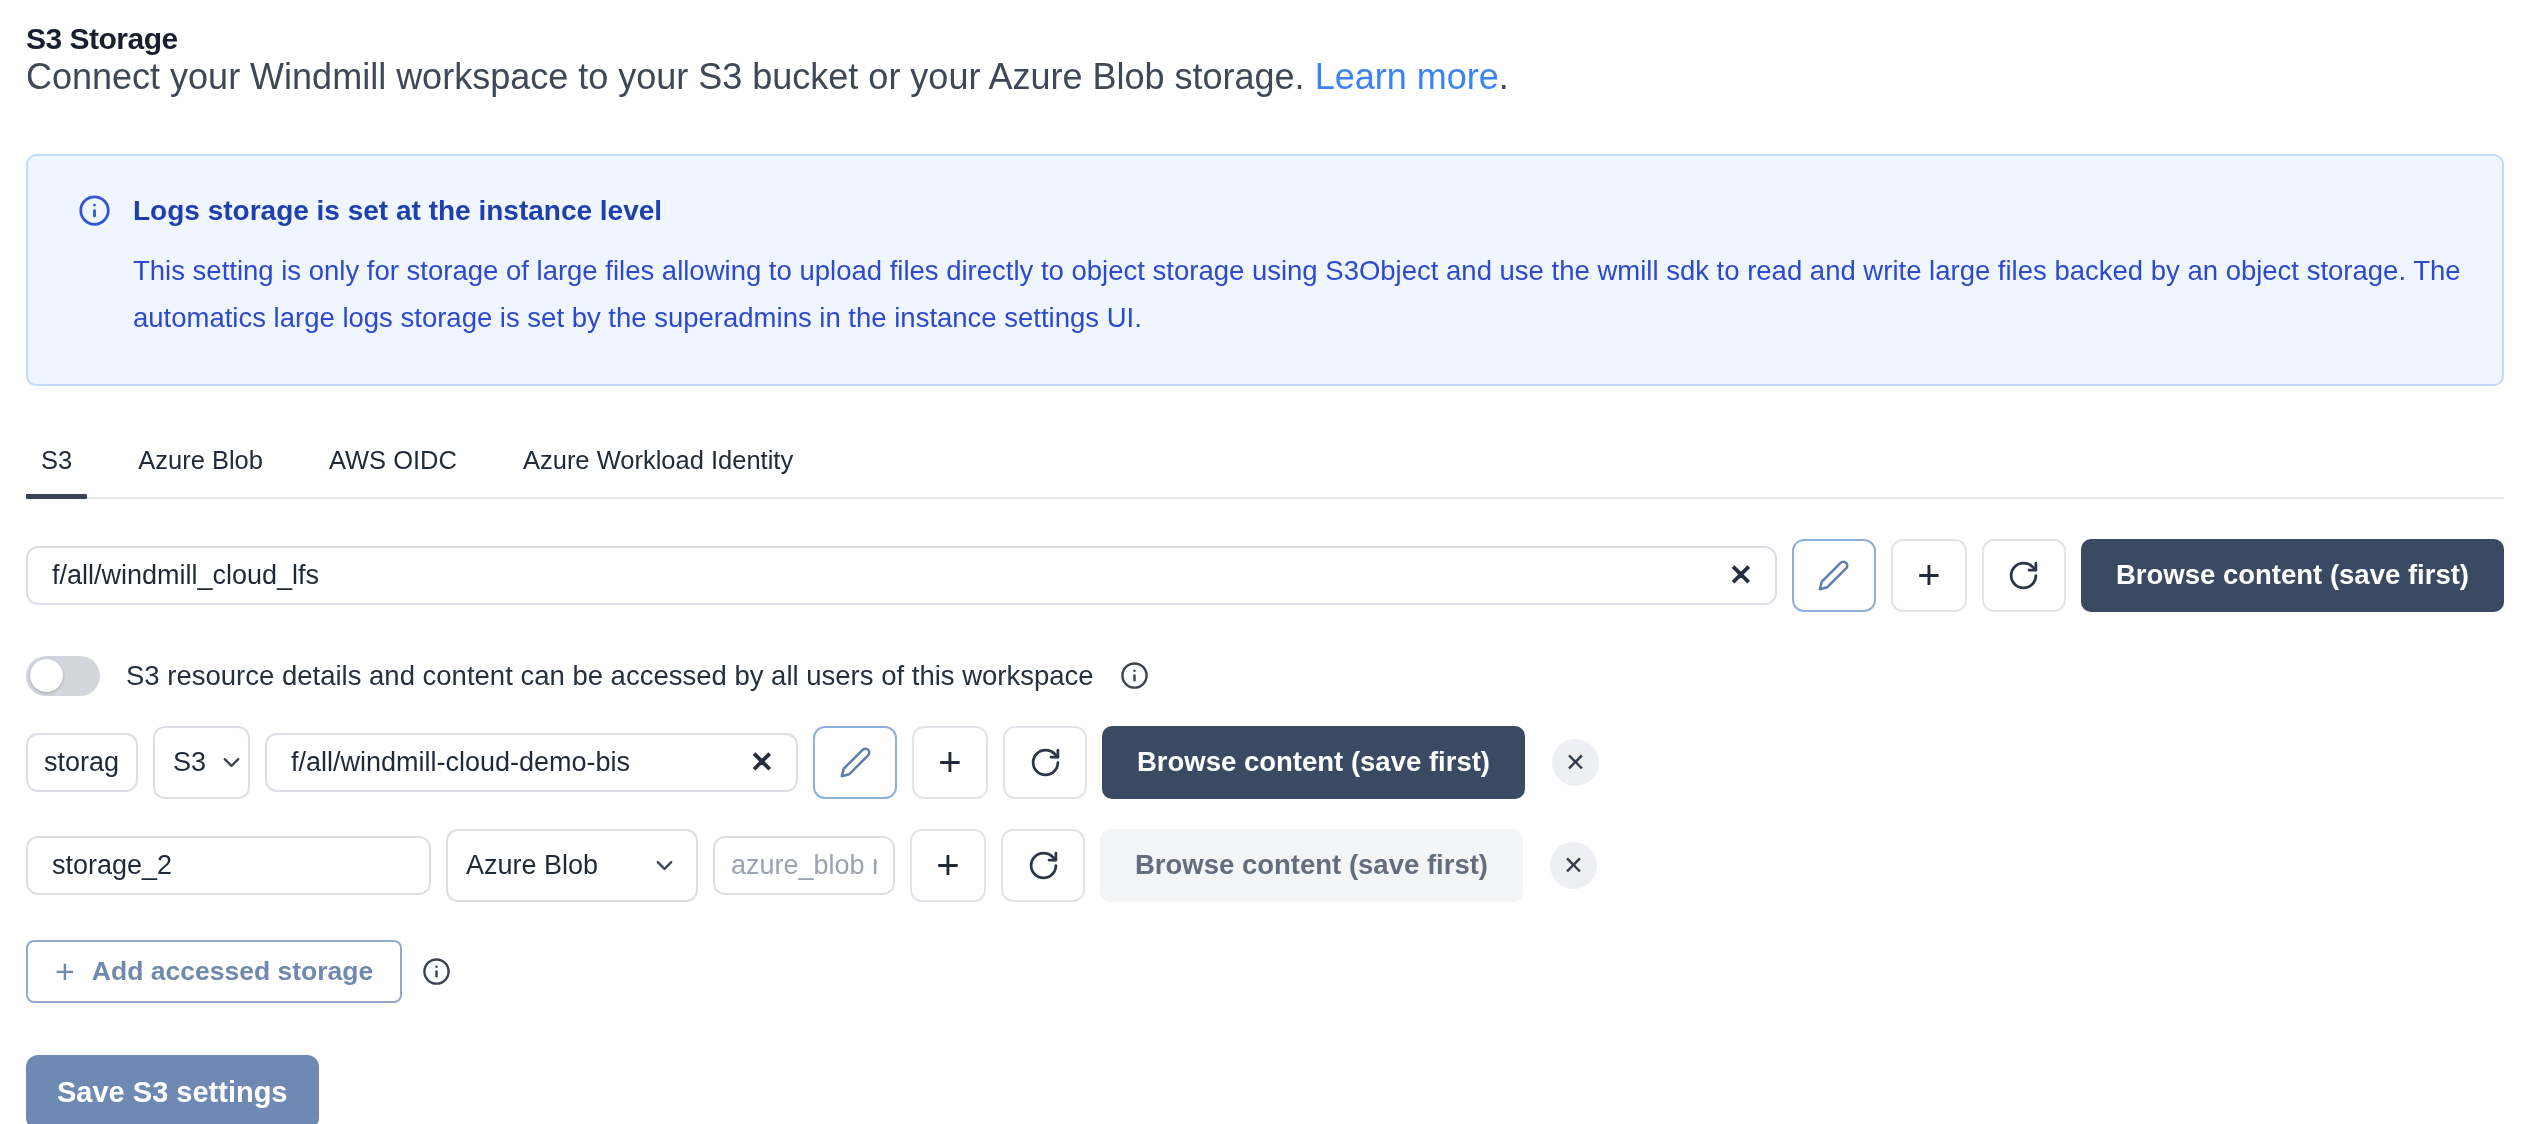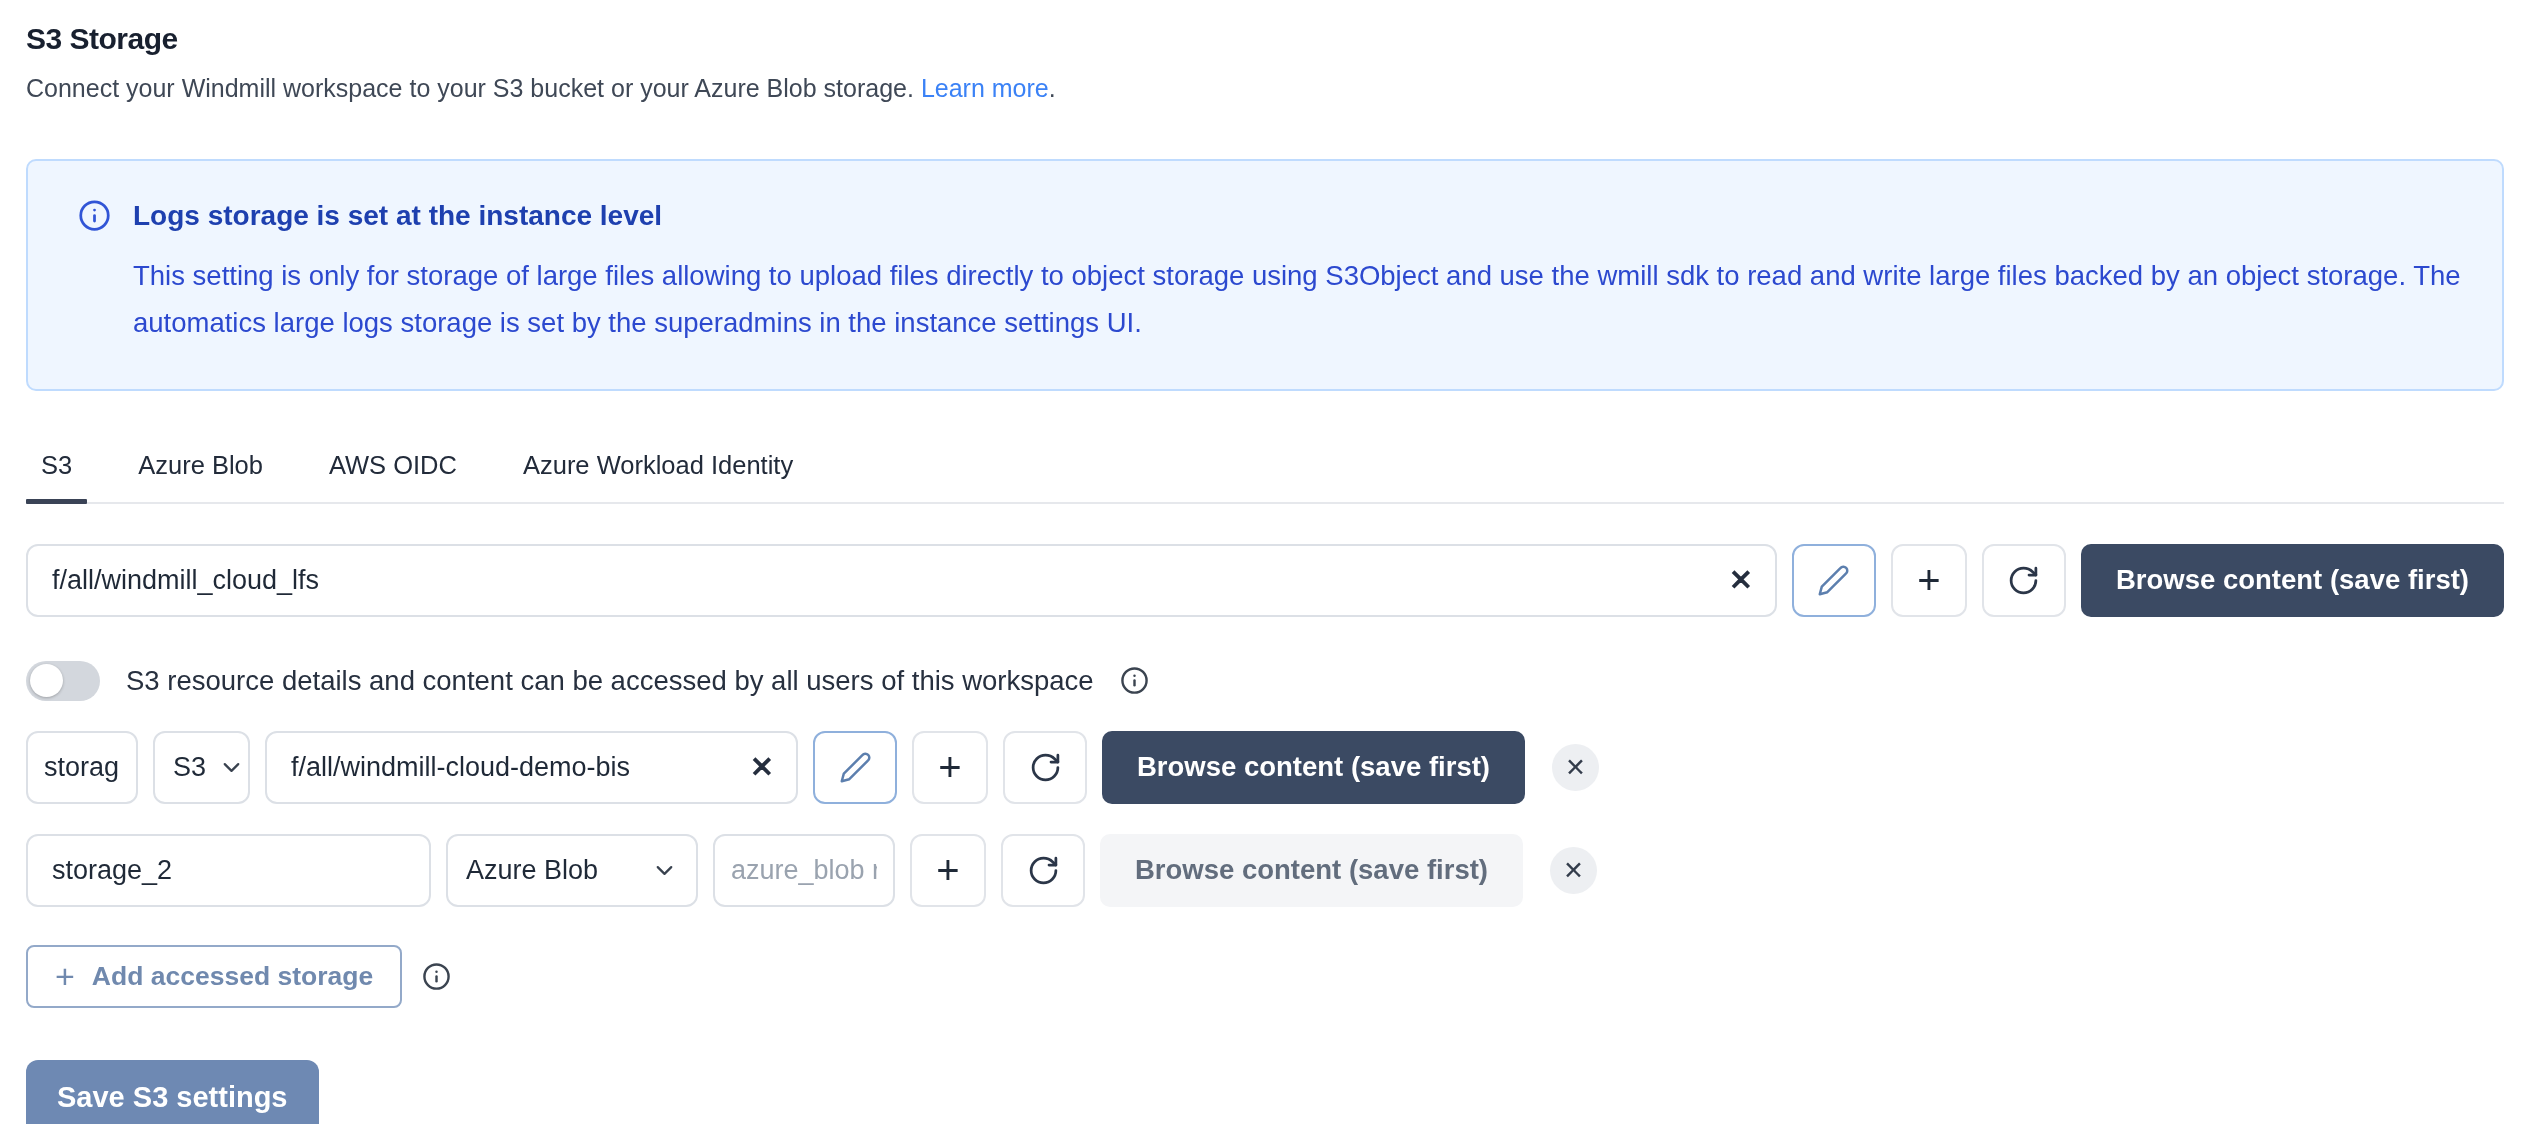--- a/index.html
+++ b/index.html
@@ -8,21 +8,21 @@
     width: 2530px; height: 1124px;
     background: #ffffff;
     font-family: "Liberation Sans", sans-serif;
     color: #1f2937;
     overflow: hidden;
   }
   .page { padding: 10px 26px 0 26px; }
 
   
   .title { font-size: 30px; font-weight: 700; color: #18202f; margin: 12px 0 0 0; letter-spacing: -0.5px; }
-  .subtitle { margin-top: 18px; font-size: 25px; color: #3f4856; }
+  .subtitle { font-size: 36px; color: #3f4856; }
   .link { color: #3b82f6; text-decoration: none; cursor: pointer; }
 
   
   .alert {
     margin-top: 56px;
     background: #eff6ff;
     border: 2px solid #bfdbfe;
     border-radius: 10px;
     padding: 38px 34px 42px 50px;
   }
@@ -51,21 +51,21 @@
     height: 5px; background: #3a4356; border-radius: 1px;
   }
 
   
   .row { display: flex; align-items: center; gap: 15px; }
   .main-row { margin-top: 40px; }
   .sec-row { margin-top: 30px; }
 
   .input-wrap { position: relative; display: flex; }
   .text-input {
-    height: 73px;
+    height: 59px;
     border: 2px solid #dce0e6;
     border-radius: 12px;
     font-size: 27px;
     font-family: inherit;
     color: #1f2937;
     padding: 0 24px;
     background: #fff;
     outline: none;
     width: 100%;
     min-width: 0;

